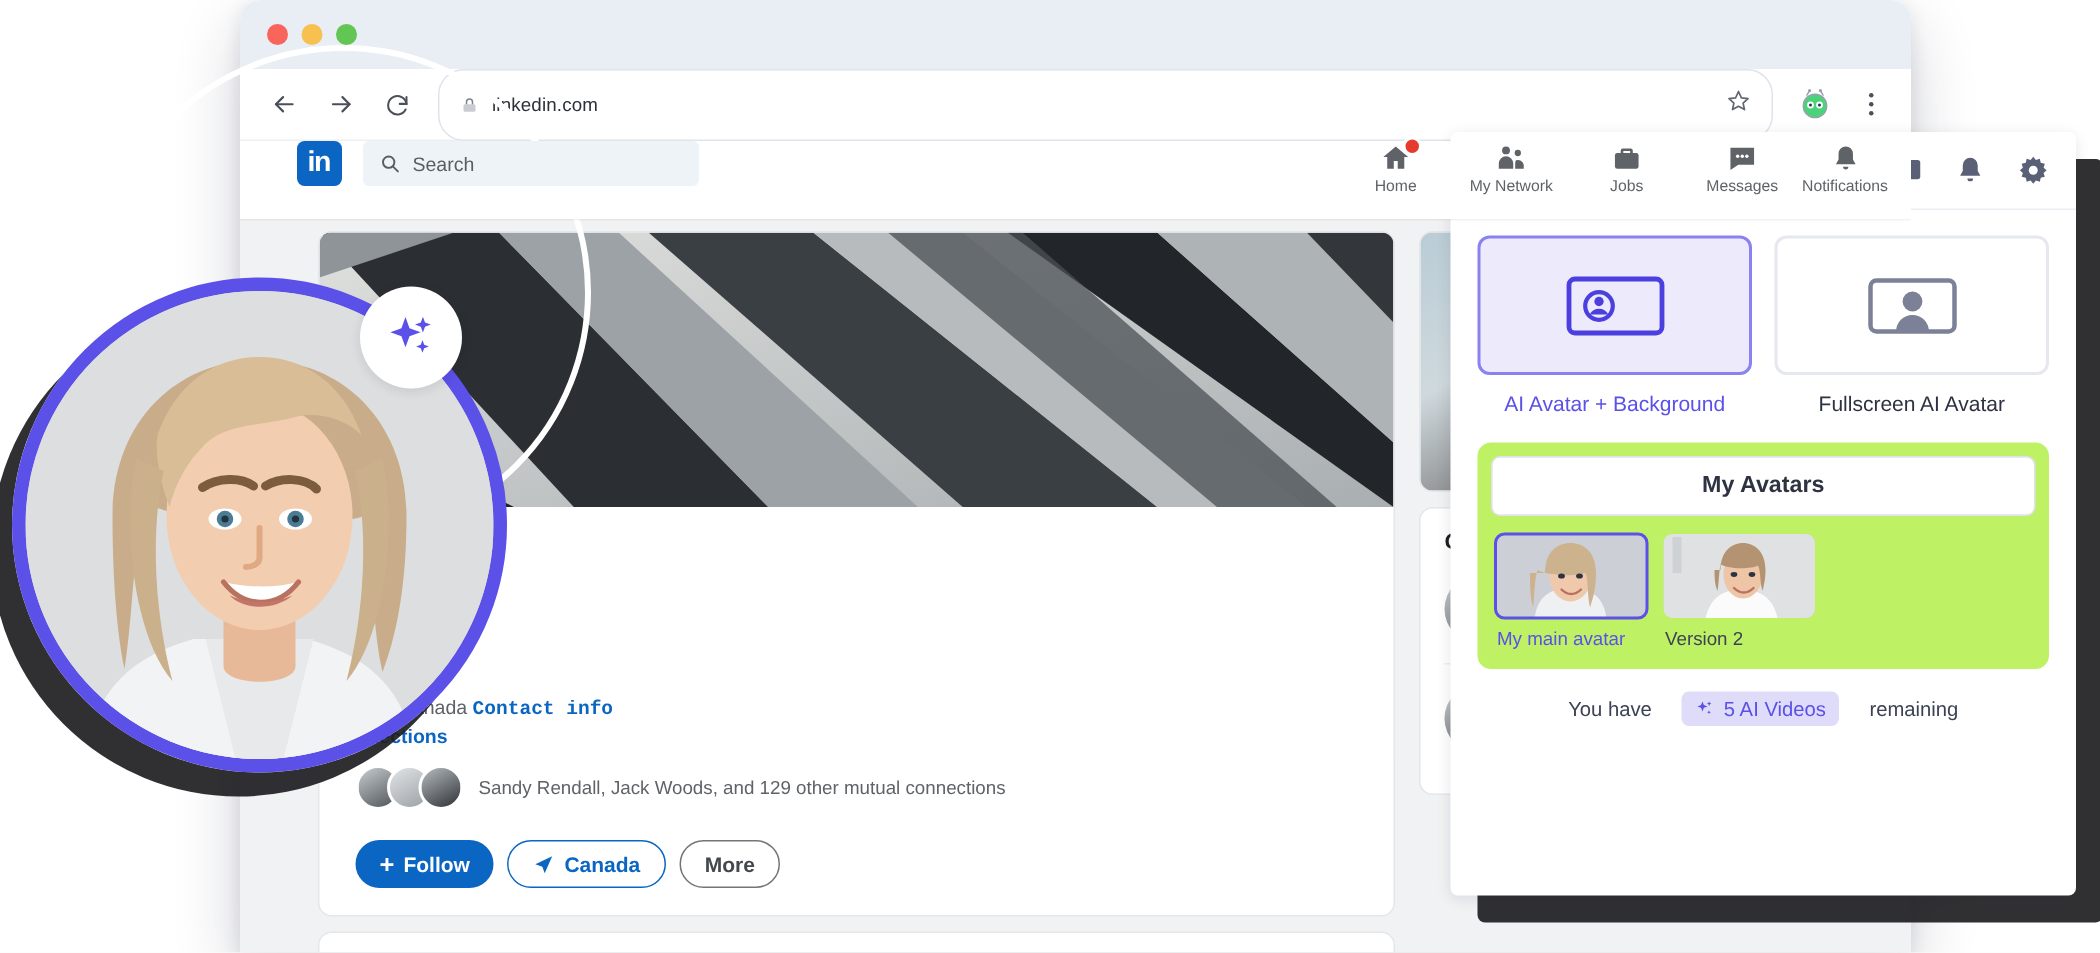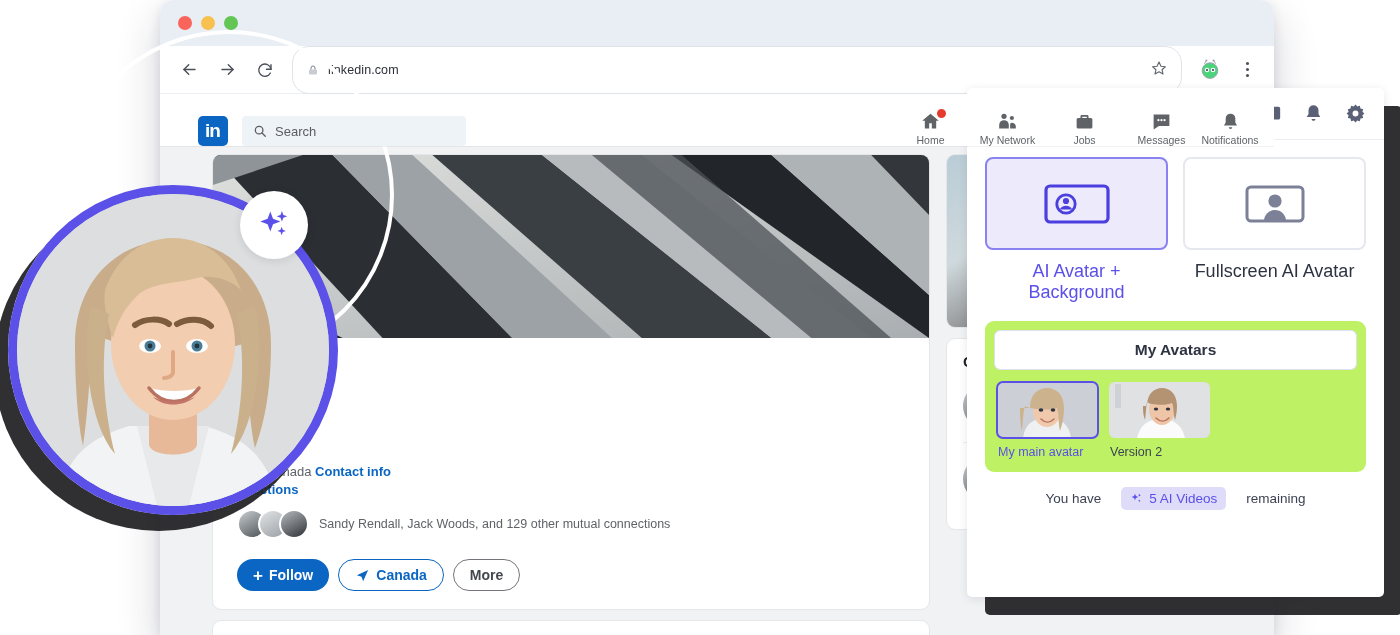--- a/index.html
+++ b/index.html
@@ -44,21 +44,21 @@
   }
   .omnibox .url { font-size: 12.5px; color: #2c3038; letter-spacing:.1px; }
   .star { margin-left: auto; color: #5f6670; }
   .ext-icon { width: 24px; height: 24px; }
   .kebab { width: 18px; display:flex; flex-direction:column; align-items:center; gap:3px; }
   .kebab i { width: 3px; height: 3px; border-radius:50%; background:#4a5059; display:block; }
 
   
   .li-page { position: relative; width: 100%; height: 541px; background: #f1f2f4; }
   .li-nav {
-    height: 52px; background: #fff; display: flex; align-items: flex-end;
+    height: 52px; background: #fff; display: flex; align-items: flex-start;
     padding: 0 14px 0 38px; gap: 14px; position: relative; z-index: 2;
     box-shadow: 0 1px 0 rgba(0,0,0,.05);
   }
   .li-logo {
     width: 30px; height: 30px; border-radius: 5px; background: #0a66c2;
     color: #fff; font-weight: bold; font-size: 19px; line-height: 30px;
     text-align: center; font-family: "Liberation Sans", sans-serif;
     letter-spacing: -1px; text-indent: -1px;
   }
   .li-search {
@@ -86,21 +86,21 @@
   }
   .li-banner { height: 183px; position: relative; overflow:hidden;
     background:
       linear-gradient(118deg, rgba(255,255,255,0) 0 100%),
       #c9ccce;
   }
   .li-profile-pad { padding: 70px 24px 18px 24px; position:relative; }
   .li-name { font-size: 23px; font-weight: bold; color: #1b1f23; letter-spacing:-.2px;}
   .li-headline { font-size: 15px; color: #1b1f23; margin-top: 4px; }
   .li-loc { font-size: 13px; color: #5f6368; margin-top: 8px; }
-  .li-loc a { color: #0a66c2; font-weight: bold; text-decoration: none; }
+  .li-loc a { color: #0a66c2; font-weight: bold; text-decoration: none; font-family: Liberation Mono, monospace; }
   .li-conn { font-size: 13px; color: #0a66c2; font-weight: bold; margin-top: 3px; }
   .li-mutual { display: flex; align-items: center; gap: 10px; margin-top: 12px; }
   .li-faces { display: flex; }
   .li-face { width: 30px; height: 30px; border-radius: 50%; border: 2px solid #fff; margin-left: -9px; background-size: cover; }
   .li-face:first-child { margin-left: 0; }
   .li-mutual-text { font-size: 12.5px; color: #5f6368; }
   .li-actions { display: flex; gap: 9px; margin-top: 20px; }
   .btn { height: 32px; border-radius: 17px; display: flex; align-items: center; gap: 6px; padding: 0 16px; font-size: 14px; font-weight: bold; }
   .btn-primary { background: #0a66c2; color: #fff; }
   .btn-outline-blue { border: 1.5px solid #0a66c2; color: #0a66c2; background:#fff; }
@@ -158,21 +158,21 @@
   }
 
   .vy-body { padding: 17px 18px 0 18px; }
   .mode-row { display: flex; gap: 15px; }
   .mode-card { flex: 1; }
   .mode-box {
     height: 93px; border-radius: 8px; display: flex; align-items: center; justify-content: center;
     border: 2px solid #e6e8ef; background: #fff;
   }
   .mode-card.sel .mode-box { border-color: #8a82f0; background: #eceaFB; }
-  .mode-label { text-align: center; font-size: 18px; color: #2e3342; margin-top: 11px; }
+  .mode-label { text-align: center; font-size: 14px; color: #2e3342; margin-top: 11px; }
   .mode-card.sel .mode-label { color: #5b50e8; }
 
   .avatars-panel {
     margin-top: 18px; background: #bef264; border-radius: 9px; padding: 9px;
   }
   .tabs {
     display: flex; background: #e3e4f3; border-radius: 6px; border: 1px solid #e0e1ef; overflow: hidden;
   }
   .tab {
     flex: 1; height: 38px; display: flex; align-items: center; justify-content: center;

